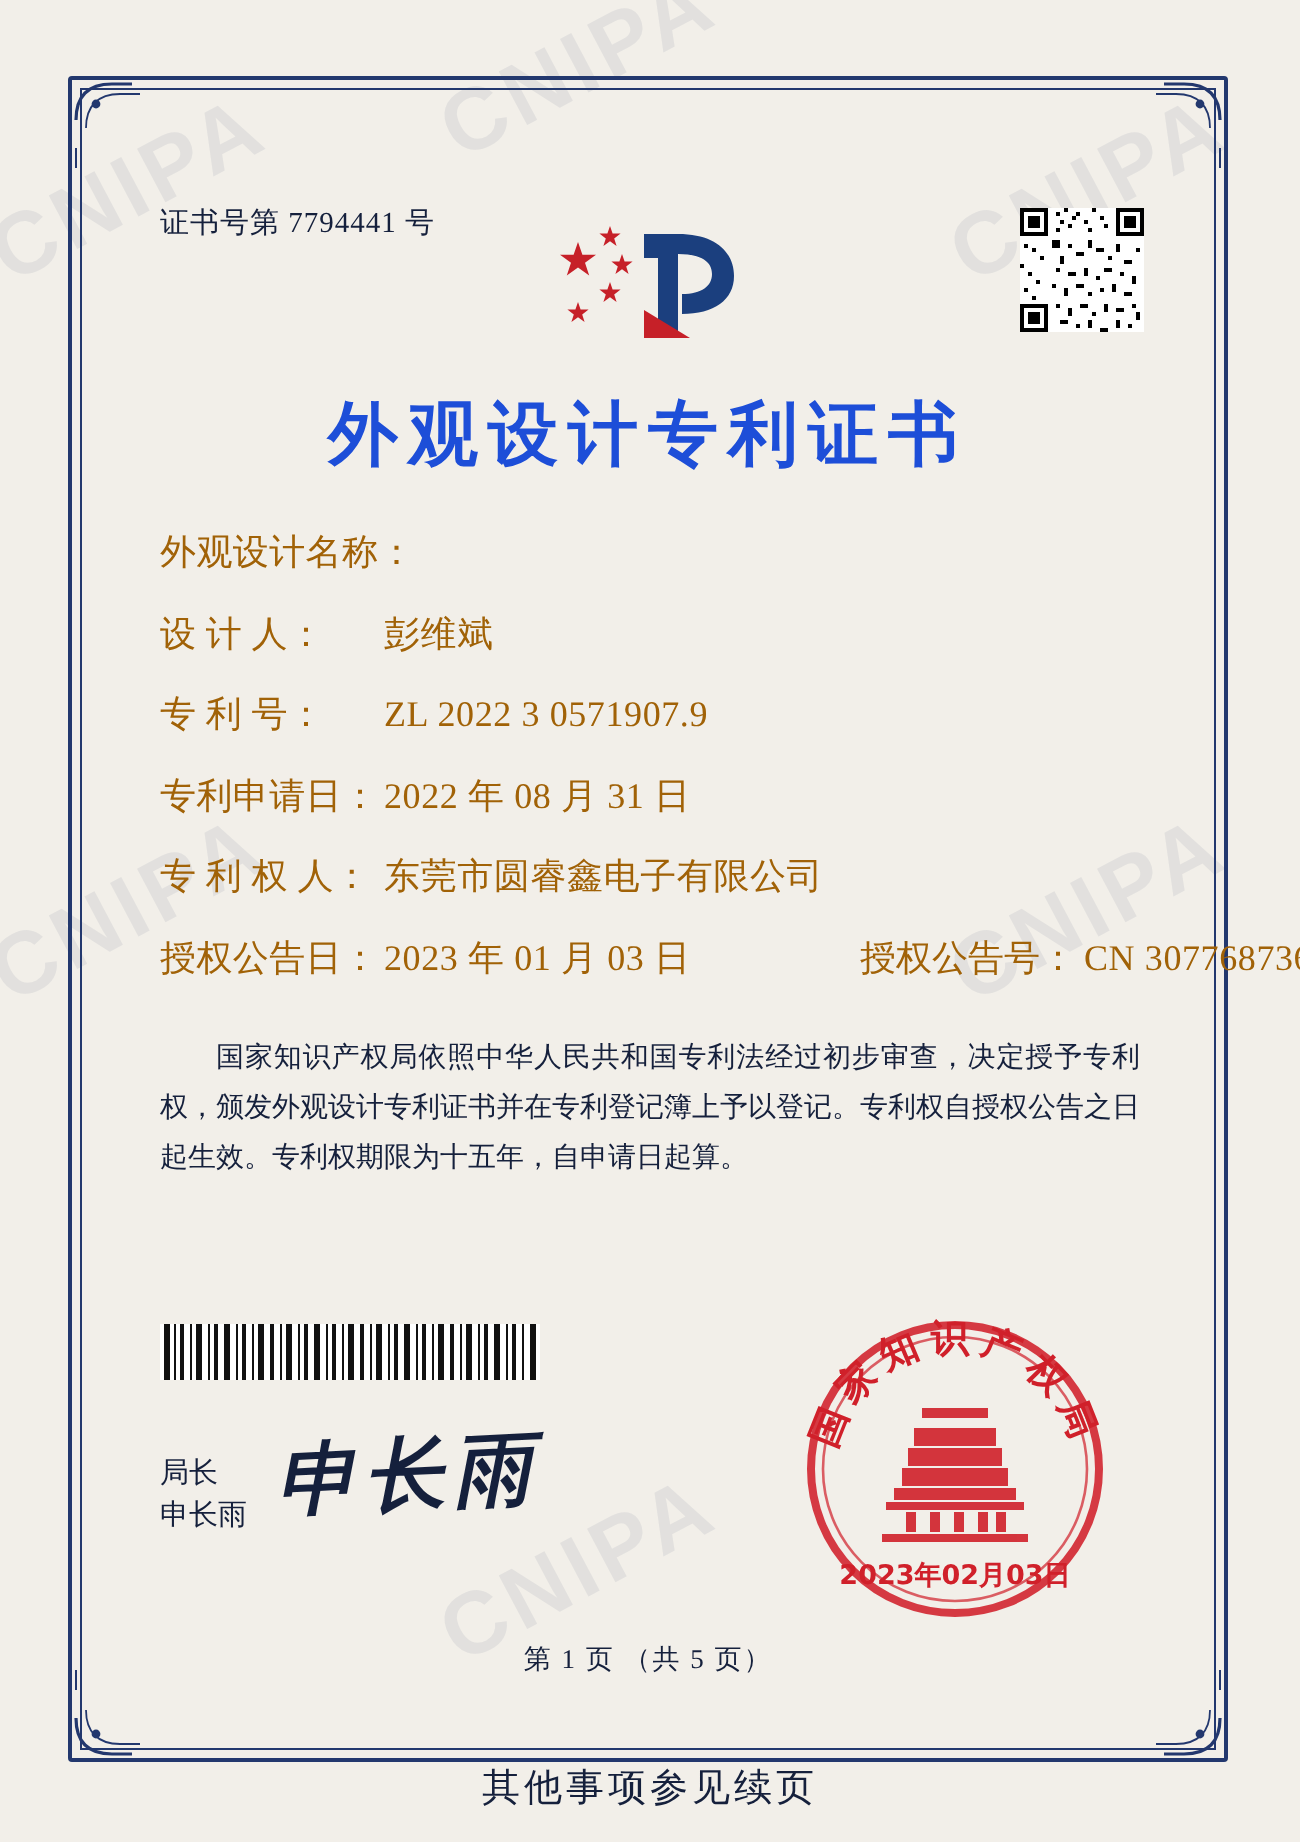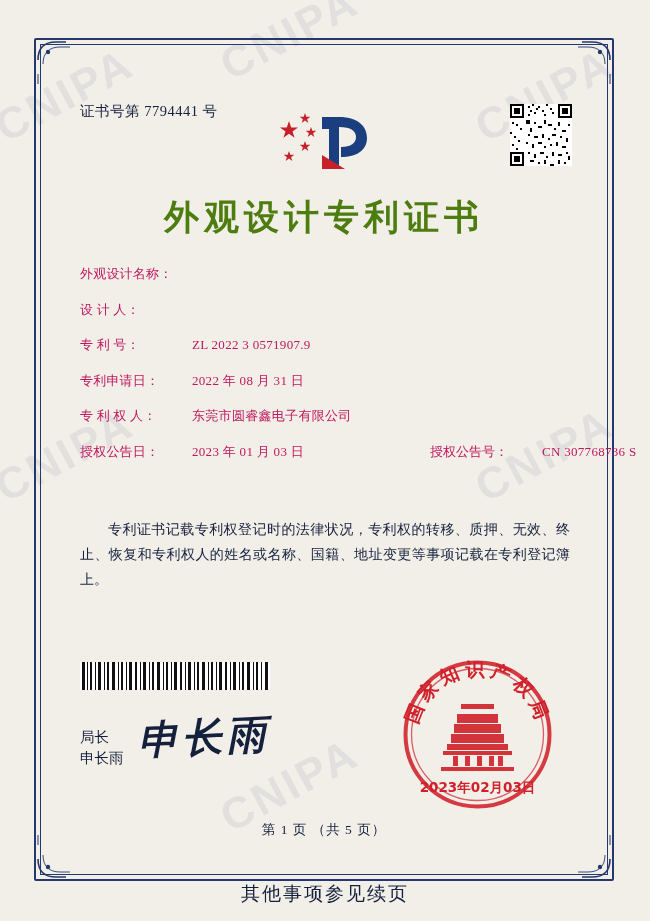--- a/index.html
+++ b/index.html
@@ -114,32 +114,32 @@
 
   .title {
     position: absolute;
     left: 0;
     right: 0;
     top: 132px;
     text-align: center;
     font-size: 35px;
     font-weight: bold;
     letter-spacing: 5px;
-    color: #4d7c0f;
+    color: #1d4ed8;
     font-family: "DejaVu Serif", "Liberation Serif", serif;
   }
 
   .fields {
     position: absolute;
     left: 22px;
     right: 18px;
     top: 205px;
-    font-size: 13px;
+    font-size: 18px;
     line-height: 1.0;
-    color: #be185d;
+    color: #a16207;
   }
   .frow {
     display: flex;
     align-items: baseline;
     margin-bottom: 22.5px;
     white-space: nowrap;
   }
   .flabel {
     width: 112px;
     flex: 0 0 112px;
@@ -377,20 +377,21 @@
     </div>
 
     <div class="title">外观设计专利证书</div>
 
     <div class="fields">
       <div class="frow">
         <div class="flabel">外观设计名称：</div>
       </div>
       <div class="frow">
         <div class="flabel">设  计  人：</div>
+        <div class="fval">彭维斌</div>
       </div>
       <div class="frow">
         <div class="flabel">专  利  号：</div>
         <div class="fval">ZL 2022 3 0571907.9</div>
       </div>
       <div class="frow">
         <div class="flabel">专利申请日：</div>
         <div class="fval">2022 年 08 月 31 日</div>
       </div>
       <div class="frow">
@@ -399,21 +400,21 @@
       </div>
       <div class="frow split">
         <div class="flabel">授权公告日：</div>
         <div class="fval">2023 年 01 月 03 日</div>
         <div class="flabel2">授权公告号：</div>
         <div class="fval">CN 307768736 S</div>
       </div>
     </div>
 
     <div class="para">
-      <p>专利证书记载专利权登记时的法律状况，专利权的转移、质押、无效、终止、恢复和专利权人的姓名或名称、国籍、地址变更等事项记载在专利登记簿上。</p>
+      <p>国家知识产权局依照中华人民共和国专利法经过初步审查，决定授予专利权，颁发外观设计专利证书并在专利登记簿上予以登记。专利权自授权公告之日起生效。专利权期限为十五年，自申请日起算。</p>
     </div>
 
     <div class="barcode">
       <svg width="190" height="28" viewBox="0 0 190 28" shape-rendering="crispEdges">
         <rect width="190" height="28" fill="#ffffff"></rect>
         <g fill="#111111">
           <rect x="2" y="0" width="3" height="28"></rect>
             <rect x="7" y="0" width="1" height="28"></rect>
           <rect x="10" y="0" width="2" height="28"></rect>
             <rect x="15" y="0" width="1" height="28"></rect>

